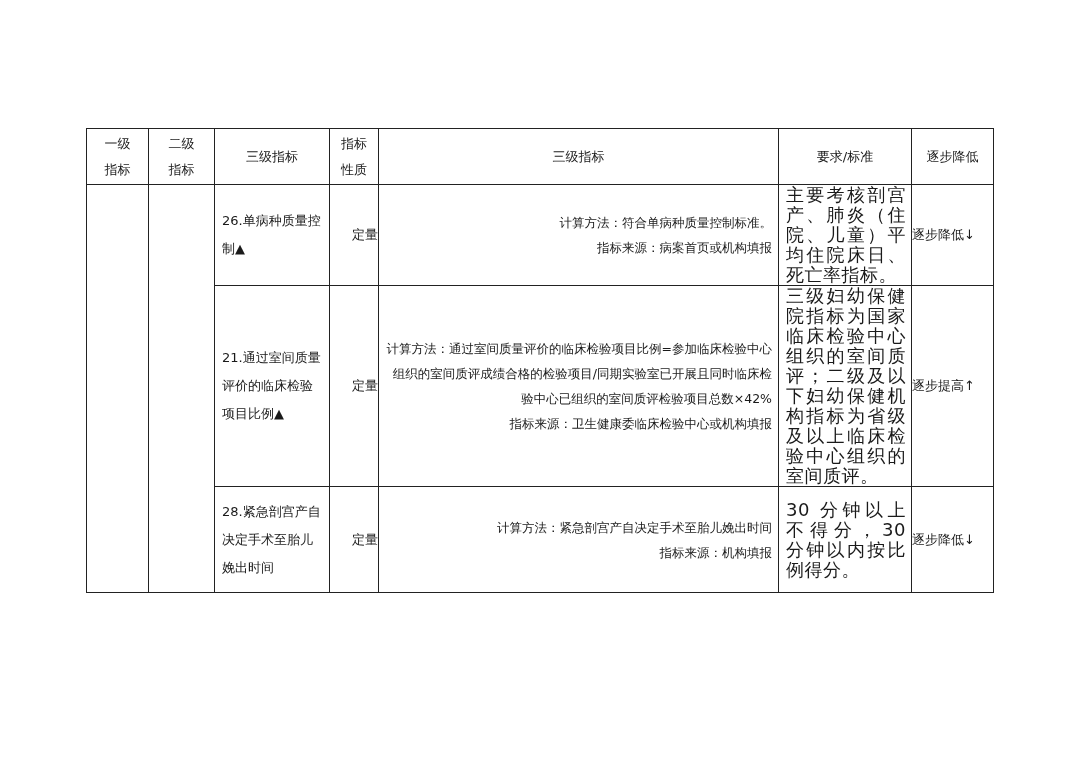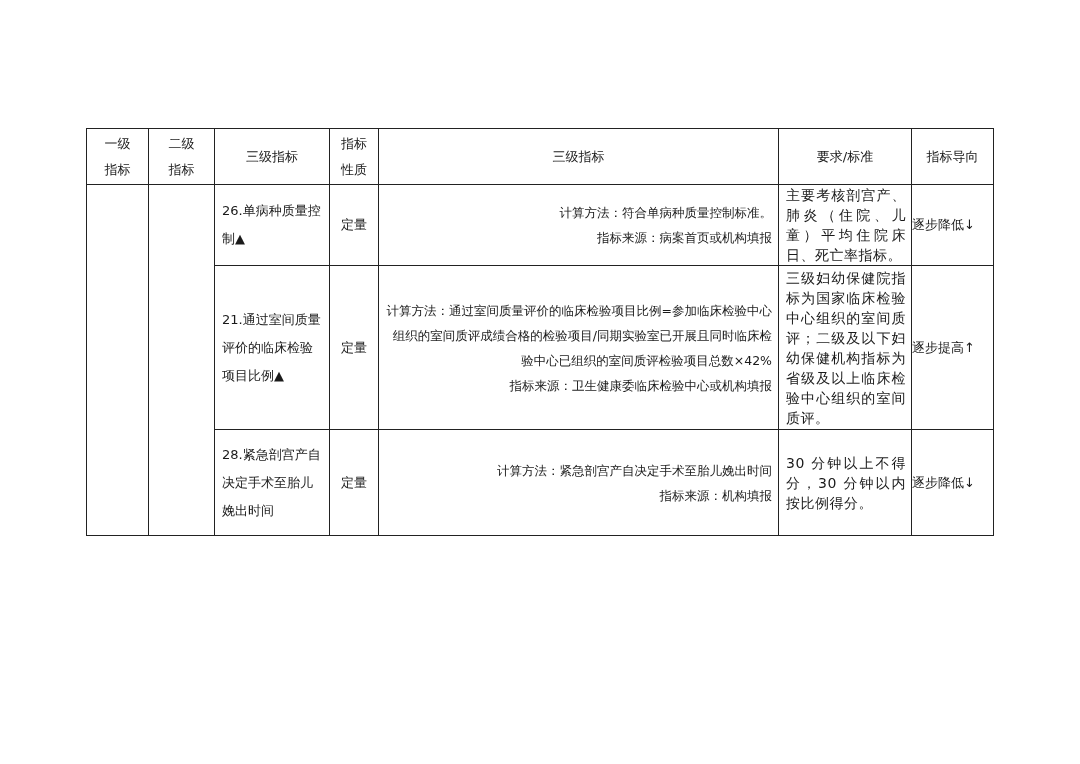--- a/index.html
+++ b/index.html
@@ -58,31 +58,31 @@
 
     .name-cell {
       font-size: 13px;
       line-height: 28px;
       padding: 0 6px 0 7px !important;
       text-align: left;
       margin-top: 41px;
     }
     .nature-cell {
       font-size: 13px;
-      text-align: center;
+      text-align: right;
     }
     .desc-cell {
       font-size: 12.5px;
       line-height: 25px;
       padding: 0 6px 0 7px !important;
       text-align: right;
     }
     .desc-cell .line { display: block; }
     .std-cell {
-      font-size: 14px;
+      font-size: 18px;
       line-height: 20px;
       padding: 0 5px 0 7px !important;
       text-align: justify;
       letter-spacing: 0.5px;
       margin-top: 31px;
     }
     .dir-cell {
       font-size: 13px;
     }
     .page-number {
@@ -121,21 +121,21 @@
         <span class="line">二级</span>
         <span class="line">指标</span>
       </th>
       <th class="hdr">三级指标</th>
       <th class="hdr">
         <span class="line">指标</span>
         <span class="line">性质</span>
       </th>
       <th class="hdr">三级指标</th>
       <th class="hdr">要求/标准</th>
-      <th class="hdr">指标导向</th>
+      <th class="hdr">逐步降低</th>
     </tr>
 
     <tr class="row-26">
       <td rowspan="3"></td>
       <td rowspan="3"></td>
       <td class="name-cell">26.单病种质量控制▲</td>
       <td class="nature-cell">定量</td>
       <td class="desc-cell">
         <span class="line">计算方法：符合单病种质量控制标准。</span>
         <span class="line">指标来源：病案首页或机构填报</span>

